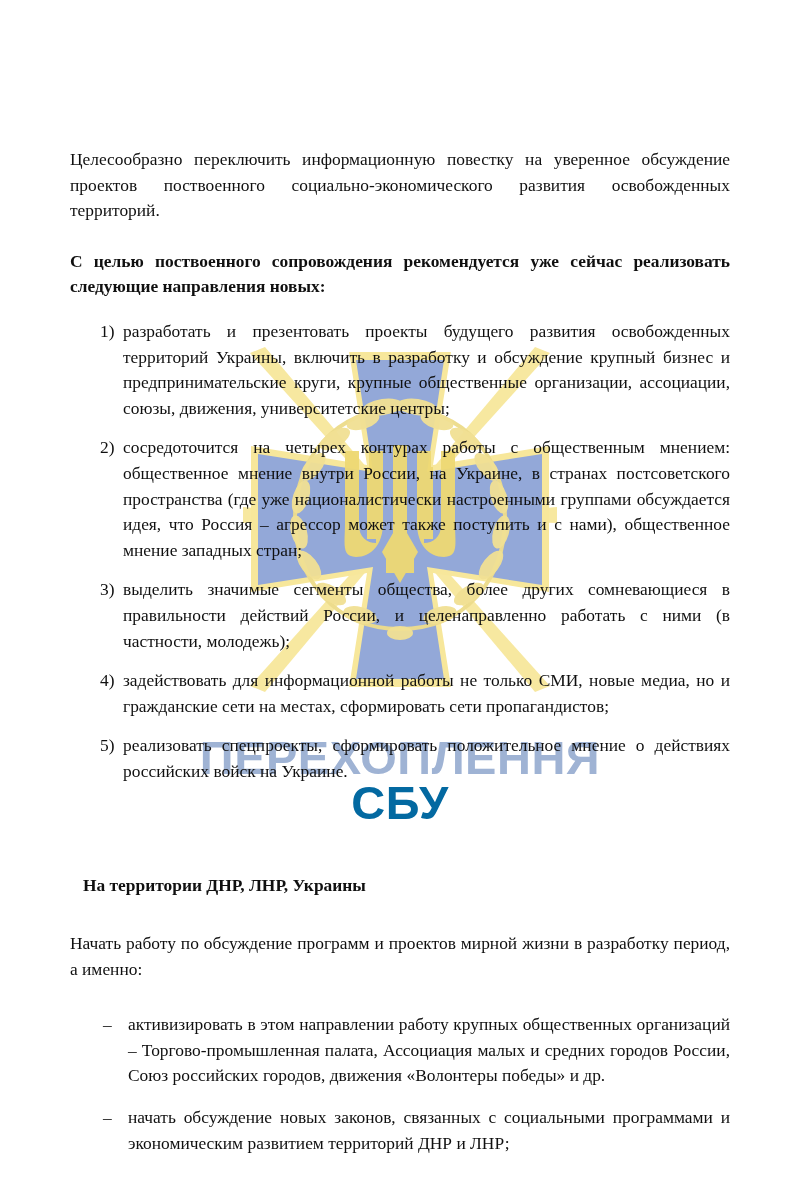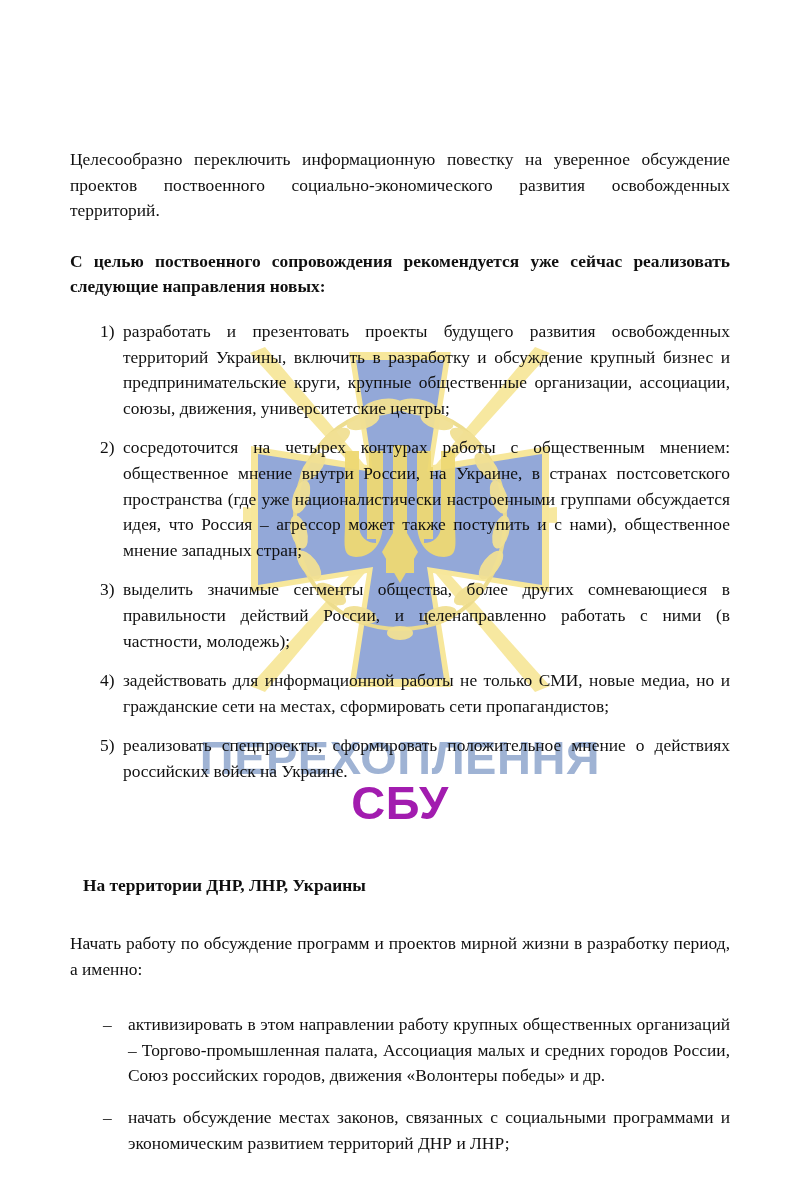--- a/index.html
+++ b/index.html
@@ -47,21 +47,21 @@
     line-height: 0.92;
   }
   #watermark-text .wm-line1 {
     display: block;
     font-size: 47px;
     color: #9fb3d4;
   }
   #watermark-text .wm-line2 {
     display: block;
     font-size: 47px;
-    color: #a21caf;
+    color: #0369a1;
     margin-top: 2px;
   }
 
   
   #content {
     position: absolute;
     left: 70px;
     top: 8px;
     width: 660px;
     z-index: 3;
@@ -257,18 +257,18 @@
 
     <p class="para">Начать работу по обсуждение программ и проектов мирной жизни в разработку период, а именно:</p>
 
     <div style="height:30px"></div>
 
     <ul class="dash-list">
       <li>
         <span class="marker">–</span><span>активизировать в этом направлении работу крупных общественных организаций – Торгово-промышленная палата, Ассоциация малых и средних городов России, Союз российских городов, движения «Волонтеры победы» и др.</span>
       </li>
       <li>
-        <span class="marker">–</span><span>начать обсуждение местах законов, связанных с социальными программами и экономическим развитием территорий ДНР и ЛНР;</span>
+        <span class="marker">–</span><span>начать обсуждение новых законов, связанных с социальными программами и экономическим развитием территорий ДНР и ЛНР;</span>
       </li>
     </ul>
 
   </div>
 </div>
 
 </body></html>

